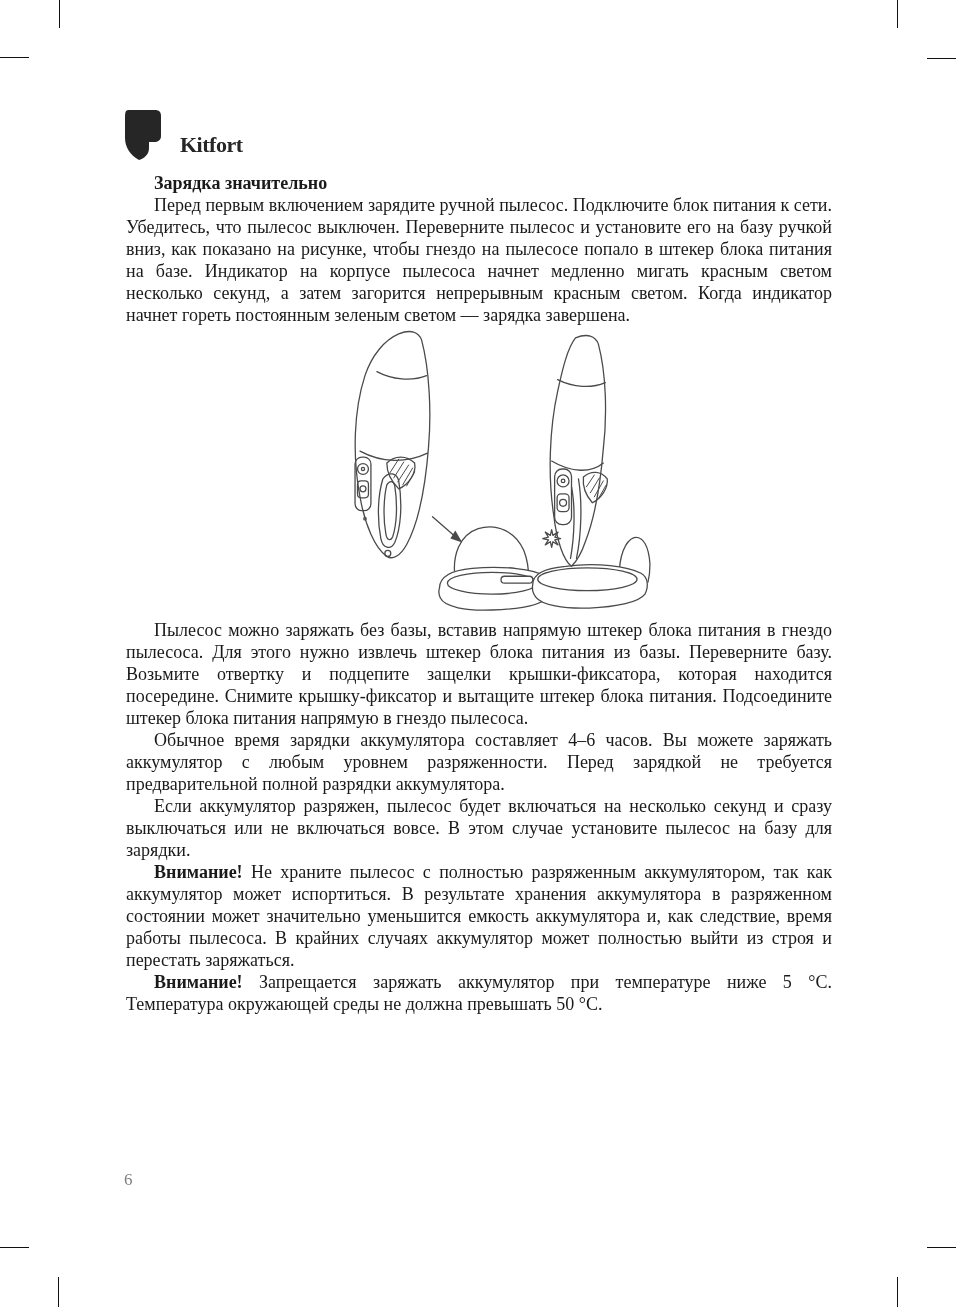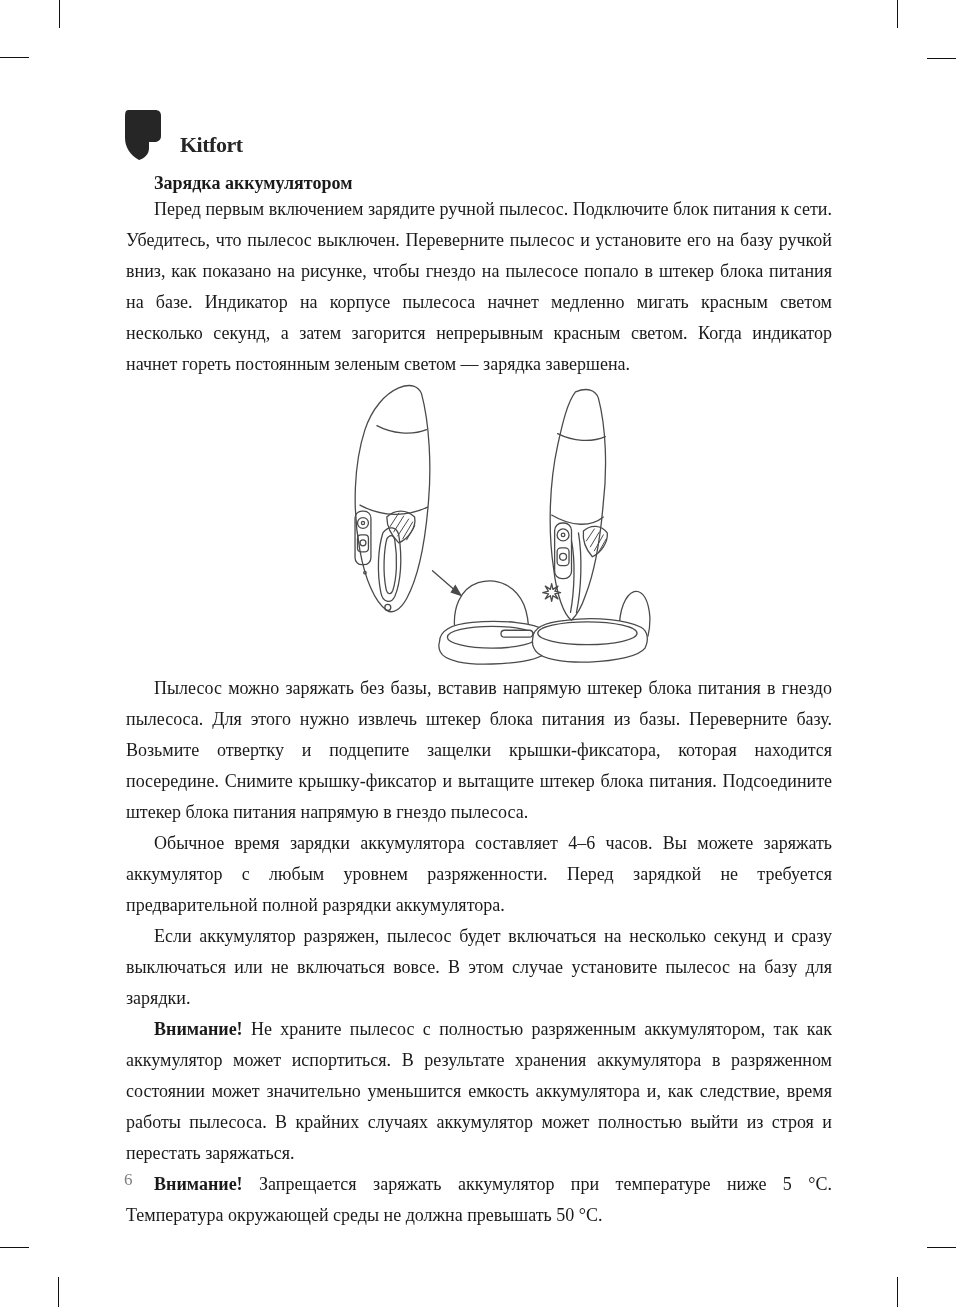--- a/index.html
+++ b/index.html
@@ -19,21 +19,21 @@
     font-family:Liberation Serif, serif; font-weight:bold;
     font-size:22px; letter-spacing:-0.5px; color:#262626;margin-left:22px;
   }
   
   .content { position:absolute; left:126px; top:172px; width:706px; }
   .content h2 {
     margin:0; font-size:18px; line-height:22.4px; font-weight:bold;
     text-indent:28px;
   }
   .content p {
-    margin:0; font-size:18px; line-height:31px;
+    margin:0; font-size:18px; line-height:22px;
     text-align:justify; text-indent:28px;
     hyphens:auto; -webkit-hyphens:auto;
   }
   .content p b { font-weight:bold; }
   
   .figure { margin:2px 0 8px 210px; width:332px; height:283px; }
   .draw { stroke:#4a4a4a; fill:none; stroke-width:1.3; stroke-linecap:round; stroke-linejoin:round; }
   .fillw { fill:#ffffff; }
   .filldark { fill:#4a4a4a; stroke:none; }
   .hatch { stroke-width:1; }
@@ -58,21 +58,21 @@
   <div class="crop v" style="left:897px; top:1277px; height:30px;"></div>
 
   <div class="logo">
     <svg class="logo-mark" width="41" height="51" viewBox="0 0 41 51">
       <path d="M6,0 H33 C37,0 39,2 39,6 V26 C39,30 36,32 32,32 H27 L27,38 C27,44 23,48 17,50 C8,45 3,37 3,28 V6 C3,2 4,0 6,0 Z" fill="#262626"></path>
     </svg>
     <span class="logo-text">Kitfort</span>
   </div>
 
   <div class="content">
-    <h2>Зарядка аккумулятором</h2>
+    <h2>Зарядка значительно</h2>
 
     <p><b></b><span>Перед первым включением зарядите ручной пылесос. Подключите блок питания к сети. Убедитесь, что пылесос выключен. Переверните пылесос и установите его на базу ручкой вниз, как показано на рисунке, чтобы гнездо на пылесосе попало в штекер блока питания на базе. Индикатор на корпусе пылесоса начнет медленно мигать красным светом несколько секунд, а затем загорится непрерывным красным светом. Когда индикатор начнет гореть постоянным зеленым светом — зарядка завершена.</span></p>
 
     <figure class="figure">
       <svg width="332" height="283" viewBox="0 0 332 285">
 
         <g>
           <path class="draw fillw" d="M62,6 C74,1 82,4 85,12 C93,42 95,85 92,120 C89,158 82,196 70,218 C64,229 56,234 50,230 C38,222 28,198 23,170 C15,128 17,82 28,48 C35,27 48,12 62,6 Z"></path>
           <path class="draw" d="M40,44 C55,52 75,54 90,48"></path>
           <path class="draw" d="M23,124 C45,136 70,136 91,126"></path>

